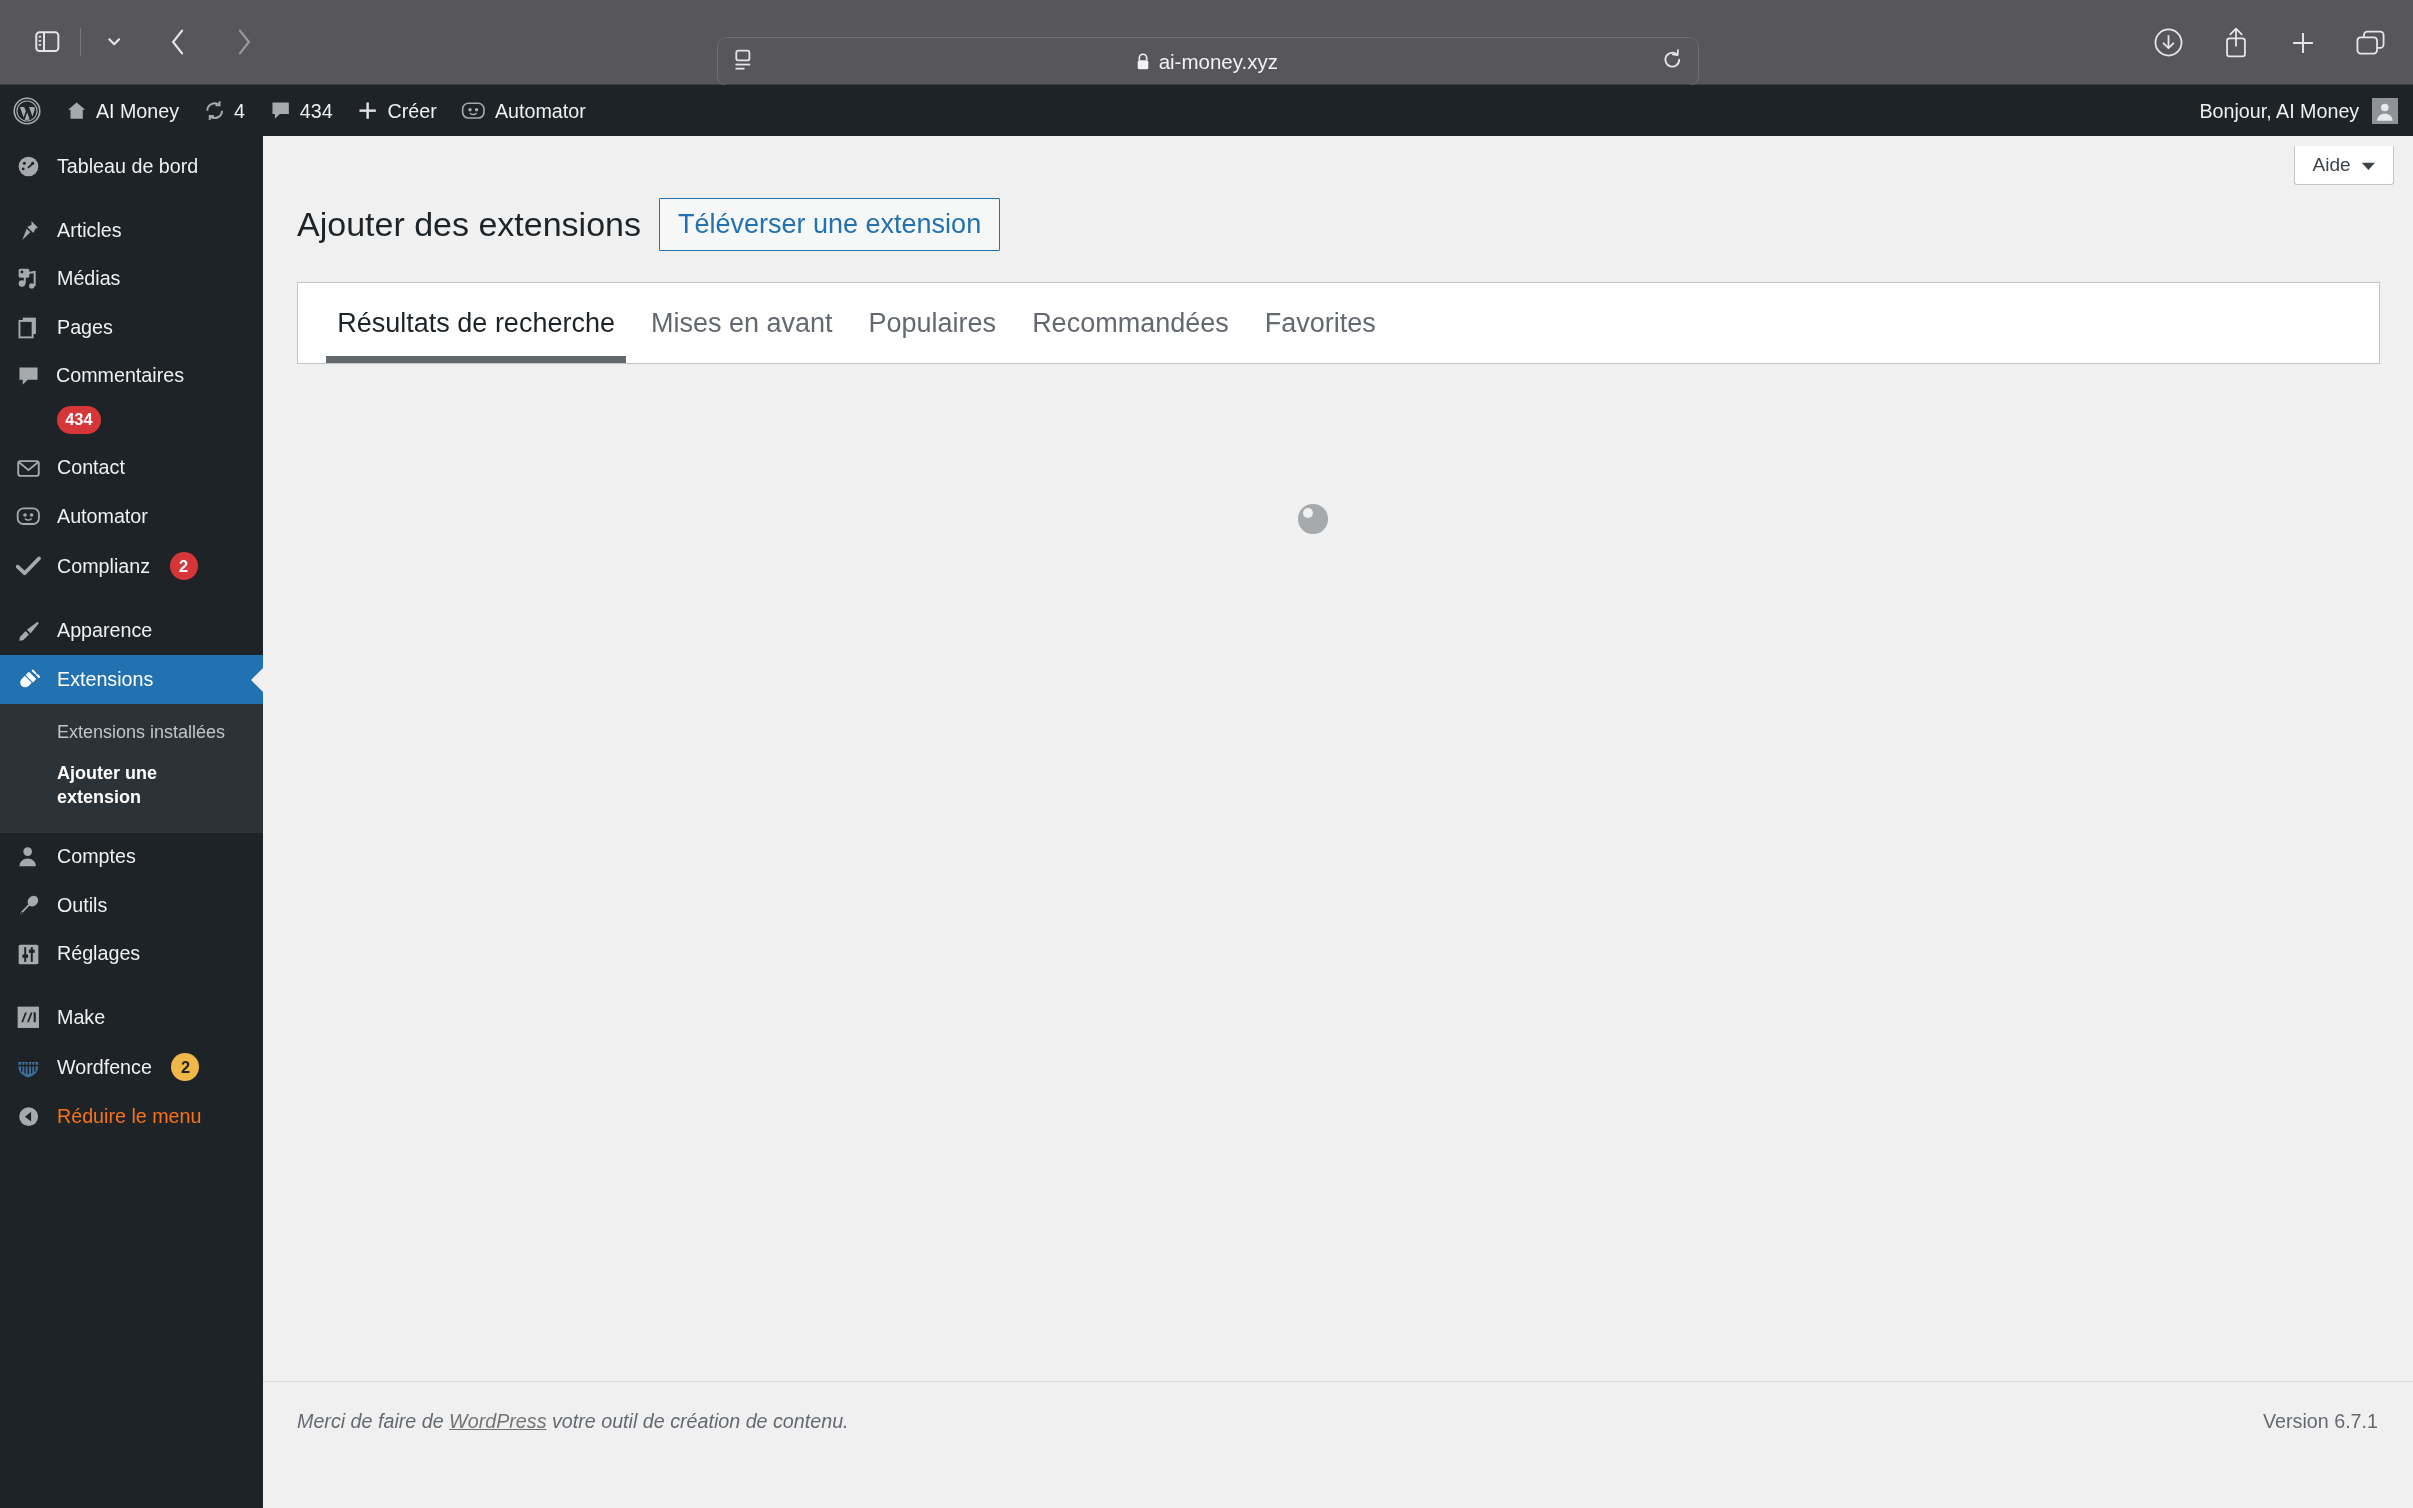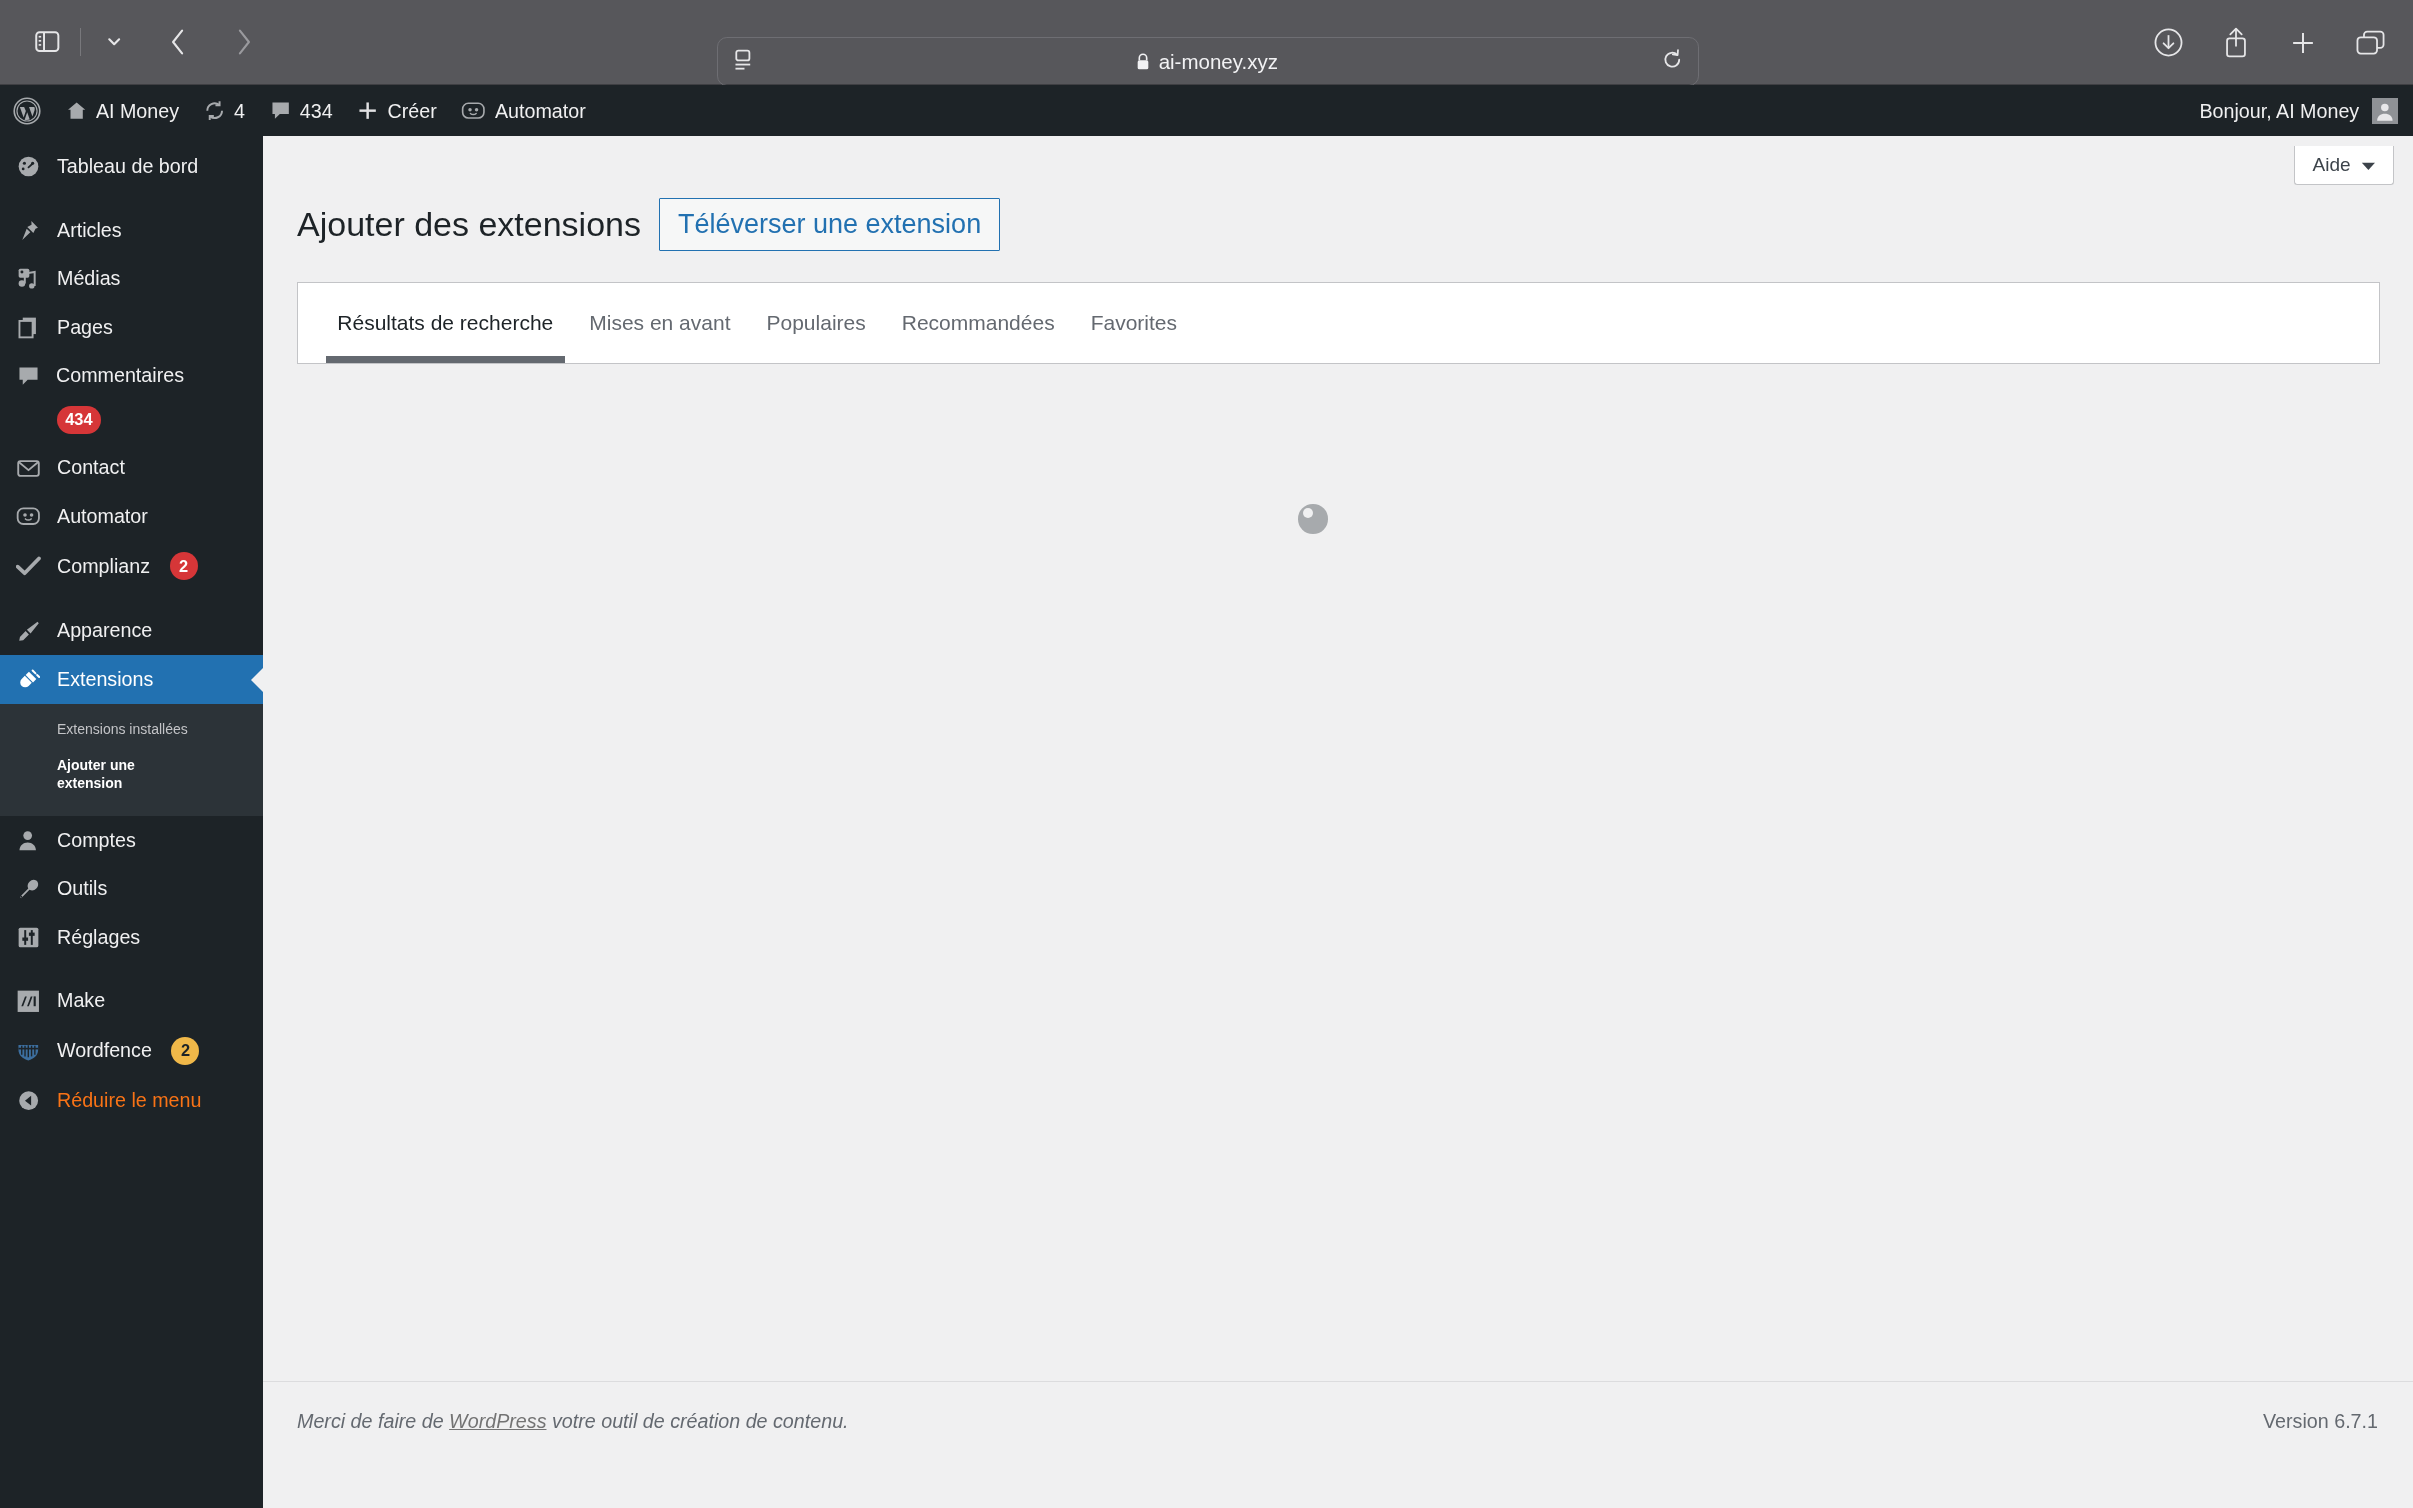--- a/index.html
+++ b/index.html
@@ -104,21 +104,21 @@
     min-width: 28px; height: 28px; padding: 0 8.2px;
     border-radius: 14px; background: #d63638; color: #fff;
     font-size: 16.4px; font-weight: 600; margin-left: 6.6px;
   }
   .badge.amber { background: #f0b849; color: #1d2327; }
   .badge-block { margin-top: 4.9px; }
   .menu-item.wrapbadge { flex-wrap: wrap; padding-bottom: 9.9px; gap: 12px; }
   .submenu { background: #2c3338; padding: 8.2px 0 14.8px 0; }
   .sub-item {
     padding: 8.2px 13px 8.2px 57px;
-    font-size: 14px; color: #c3c4c7; line-height: 1.35;
+    font-size: 18px; color: #c3c4c7; line-height: 1.35;
   }
   .sub-item.current { color: #fff; font-weight: 700; }
   .reduce-item { color: #f97316; }
   .reduce-item .mi-ico { color: #a7aaad; }
 
   
   .content {
     position: absolute; top: 136px; left: 263px;
     width: 2151px; height: 1325px;
     background: #f0f0f1;
@@ -151,21 +151,21 @@
     background: #fff;
     border: 0.8px solid #c3c4c7;
     height: 82px;
     display: flex; align-items: stretch;
     position: relative;
   }
   .filter-tabs { display: flex; align-items: stretch; padding-left: 21.3px; }
   .ftab {
     display: flex; align-items: center;
     padding: 0 18px;
-    font-size: 21px; color: #646970;
+    font-size: 27px; color: #646970;
     position: relative;
   }
   .ftab.current { color: #1d2327; }
   .ftab.current::after {
     content: ""; position: absolute; left: 6.6px; right: 6.6px; bottom: 0;
     height: 6.6px; background: #646970;
   }
   .filter-search {
     position: absolute; right: 0; top: 0; height: 82px;
     display: flex; align-items: center; gap: 0; padding-right: 8.2px;

